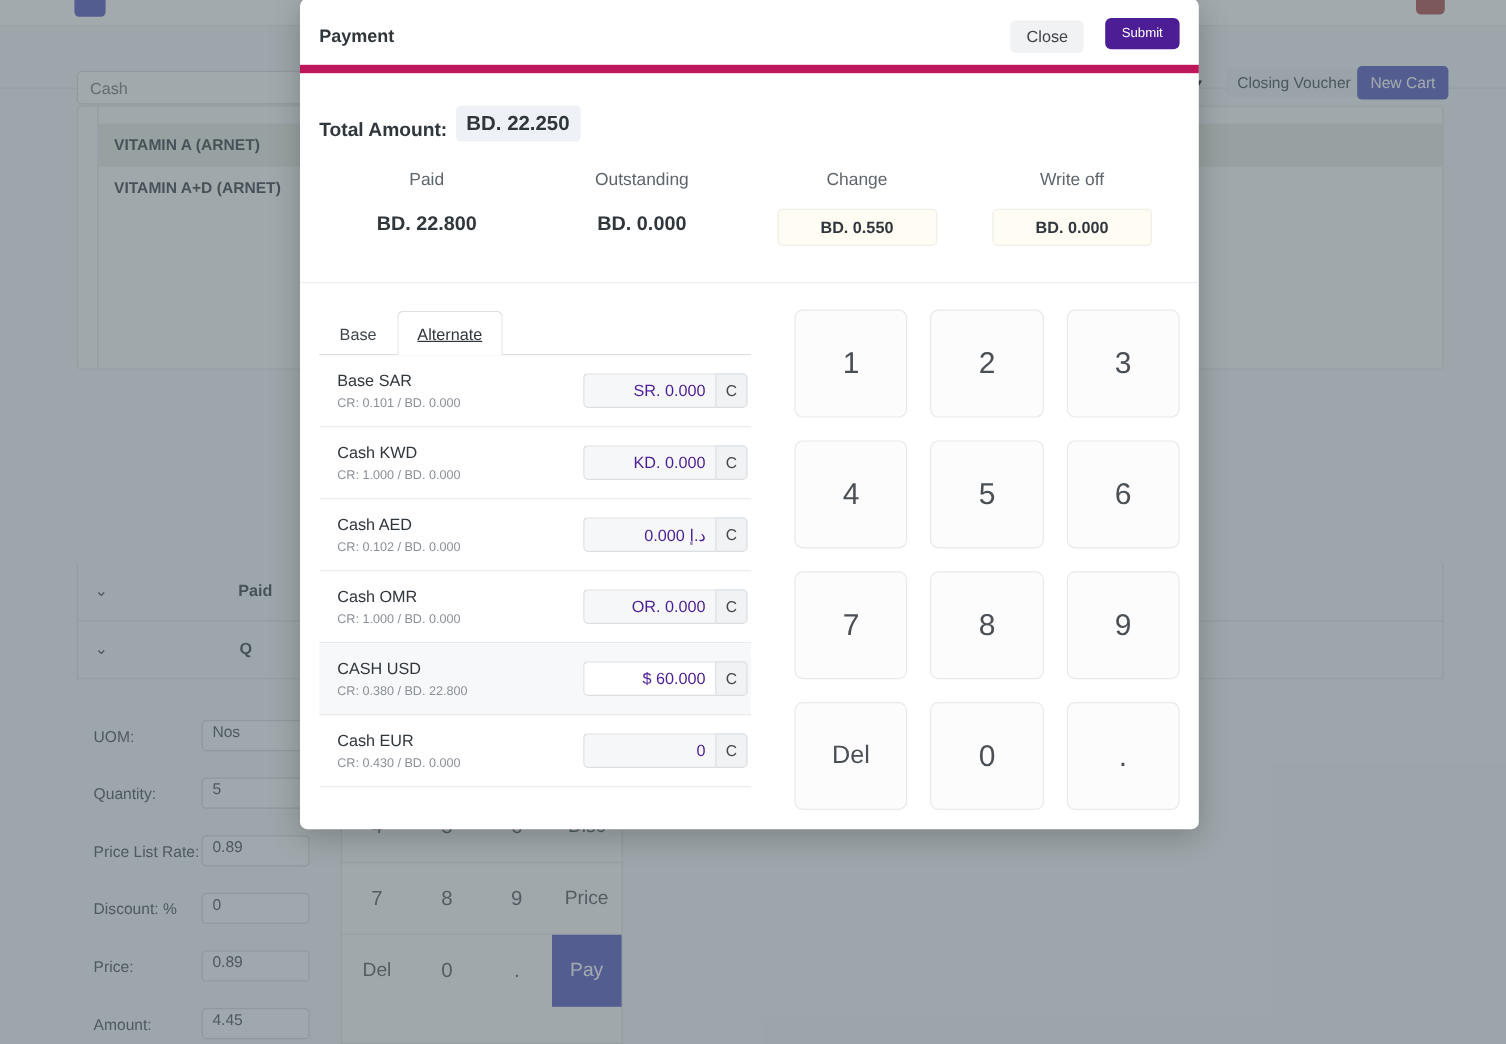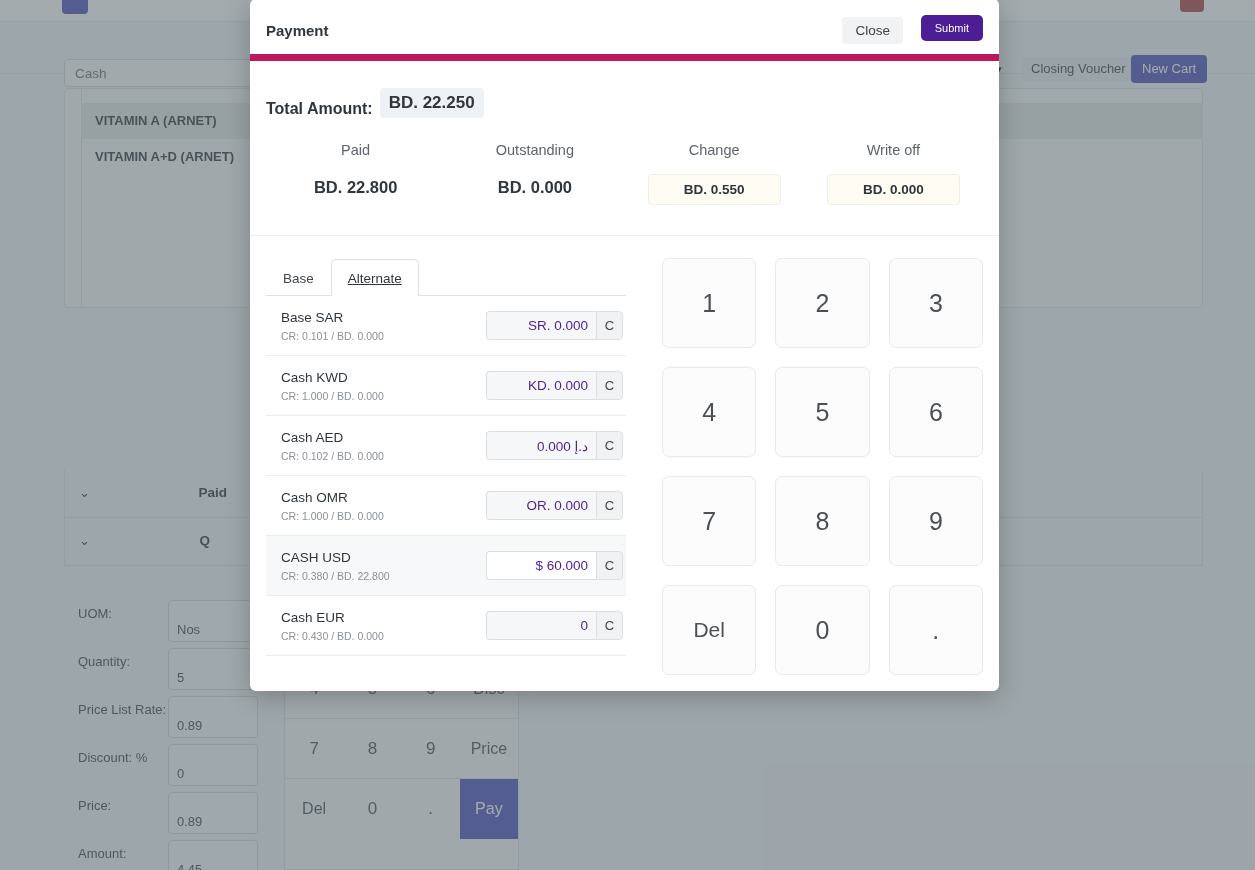--- a/index.html
+++ b/index.html
@@ -82,21 +82,21 @@
 
   .bg-form { position: absolute; left: 78px; top: 600px; width: 215px; }
   .bg-form-row { position: relative; height: 48px; }
   .bg-form-label {
     position: absolute; left: 0; top: 6px;
     font-size: 13px; color: #41474c;
   }
   .bg-form-input {
     position: absolute; left: 90px; top: 0; width: 90px; height: 26px;
     border: 1px solid #d4d7da; border-radius: 4px; background: #f9fafa;
-    font-size: 13px; color: #41474c; padding: 20px 8px; line-height: 18px;
+    font-size: 13px; color: #41474c; padding: 0 8px; line-height: 18px;
   }
 
   .bg-keypad {
     position: absolute; left: 284px; top: 658px; width: 235px; height: 212px;
     border: 1px solid #dfe2e4; background: #fafbfb;
   }
   .bg-kp-row {
     display: flex; height: 60px; border-bottom: 1px solid #e2e5e7;
   }
   .bg-kp-key {

